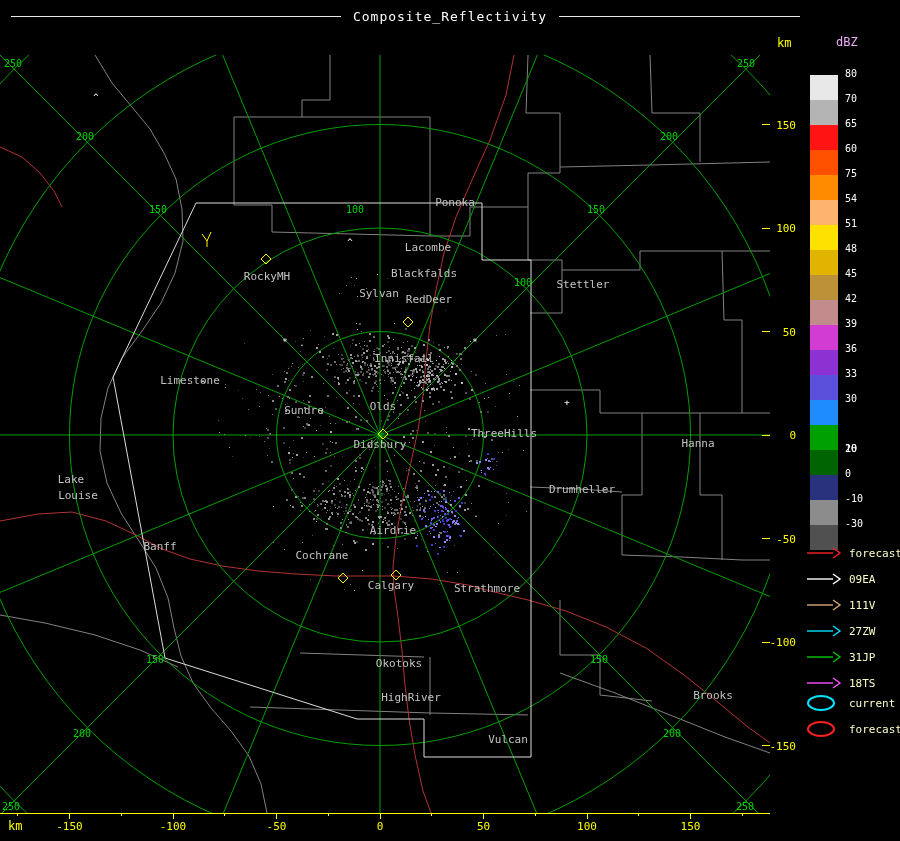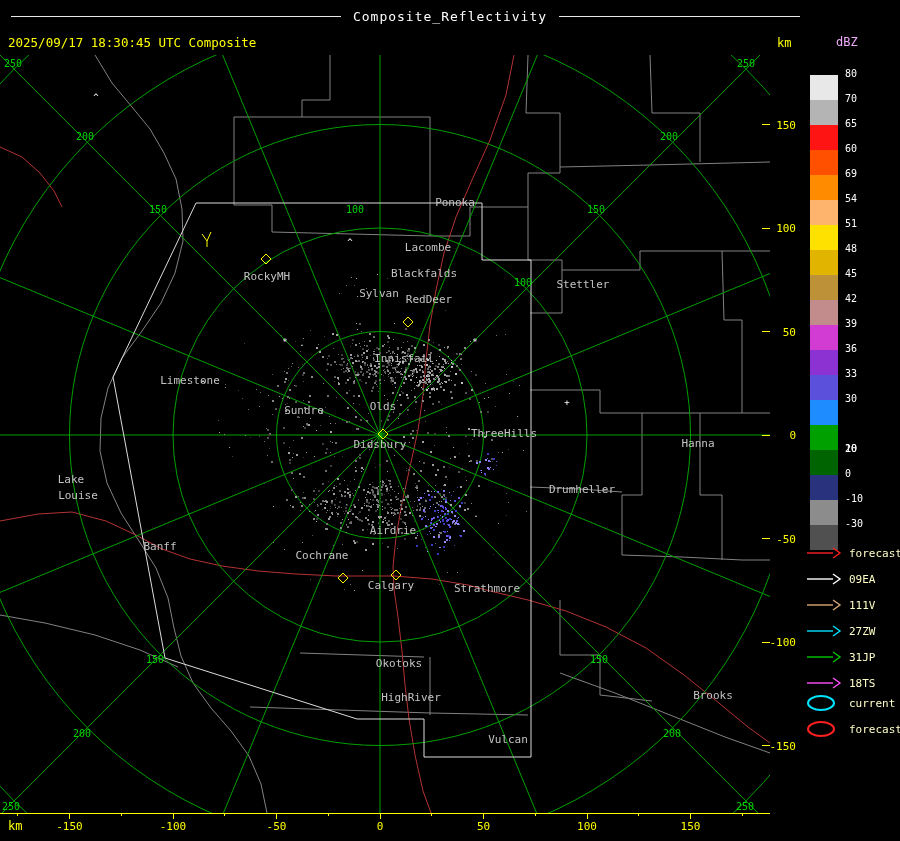--- a/index.html
+++ b/index.html
@@ -29,21 +29,20 @@
 <body>
 
 <div class="screen">
 
   <div class="titlebar">
     <div class="rule"></div>
     <div class="title">Composite_Reflectivity</div>
     <div class="rule"></div>
   </div>
 
-  <div class="stamp">2025/09/17 18:30:45 UTC Composite</div>
   <div class="unit-tr">km</div>
   <div class="unit-bl">km</div>
 
   <svg id="radar-svg" width="770" height="758">
       <g stroke="#828282" stroke-width="1" fill="none">
         <polyline points="95,0 112,28 132,52 150,74 164,98 176,124 182,154 183,186 175,218 161,248 142,276 122,303 108,333 101,363 100,396 107,428 121,458 139,486 156,513 168,543 174,573 181,601 193,628 211,653 231,676 249,701 261,729 267,758"></polyline>
         <polyline points="330,0 330,45 302,45 302,62 234,62 234,150 272,150 272,177 352,179 430,181 470,181 470,152 528,152"></polyline>
         <polyline points="302,62 430,62 430,181"></polyline>
         <polyline points="528,0 526,58 560,58 560,118 528,118 528,205"></polyline>
         <polyline points="528,205 562,205 562,258 530,258"></polyline>
@@ -1527,21 +1526,21 @@
     <div id="colorbar">
         <div class="cb-swatch" style="top: 75px; background: rgb(232, 232, 232);"></div>
         <div class="cb-label" style="top: 68px;">80</div>
         <div class="cb-swatch" style="top: 100px; background: rgb(180, 180, 180);"></div>
         <div class="cb-label" style="top: 93px;">70</div>
         <div class="cb-swatch" style="top: 125px; background: rgb(255, 20, 20);"></div>
         <div class="cb-label" style="top: 118px;">65</div>
         <div class="cb-swatch" style="top: 150px; background: rgb(255, 80, 0);"></div>
         <div class="cb-label" style="top: 143px;">60</div>
         <div class="cb-swatch" style="top: 175px; background: rgb(255, 140, 0);"></div>
-        <div class="cb-label" style="top: 168px;">69</div>
+        <div class="cb-label" style="top: 168px;">75</div>
         <div class="cb-swatch" style="top: 200px; background: rgb(255, 180, 110);"></div>
         <div class="cb-label" style="top: 193px;">54</div>
         <div class="cb-swatch" style="top: 225px; background: rgb(255, 225, 0);"></div>
         <div class="cb-label" style="top: 218px;">51</div>
         <div class="cb-swatch" style="top: 250px; background: rgb(225, 180, 0);"></div>
         <div class="cb-label" style="top: 243px;">48</div>
         <div class="cb-swatch" style="top: 275px; background: rgb(189, 145, 55);"></div>
         <div class="cb-label" style="top: 268px;">45</div>
         <div class="cb-swatch" style="top: 300px; background: rgb(195, 140, 140);"></div>
         <div class="cb-label" style="top: 293px;">42</div>

